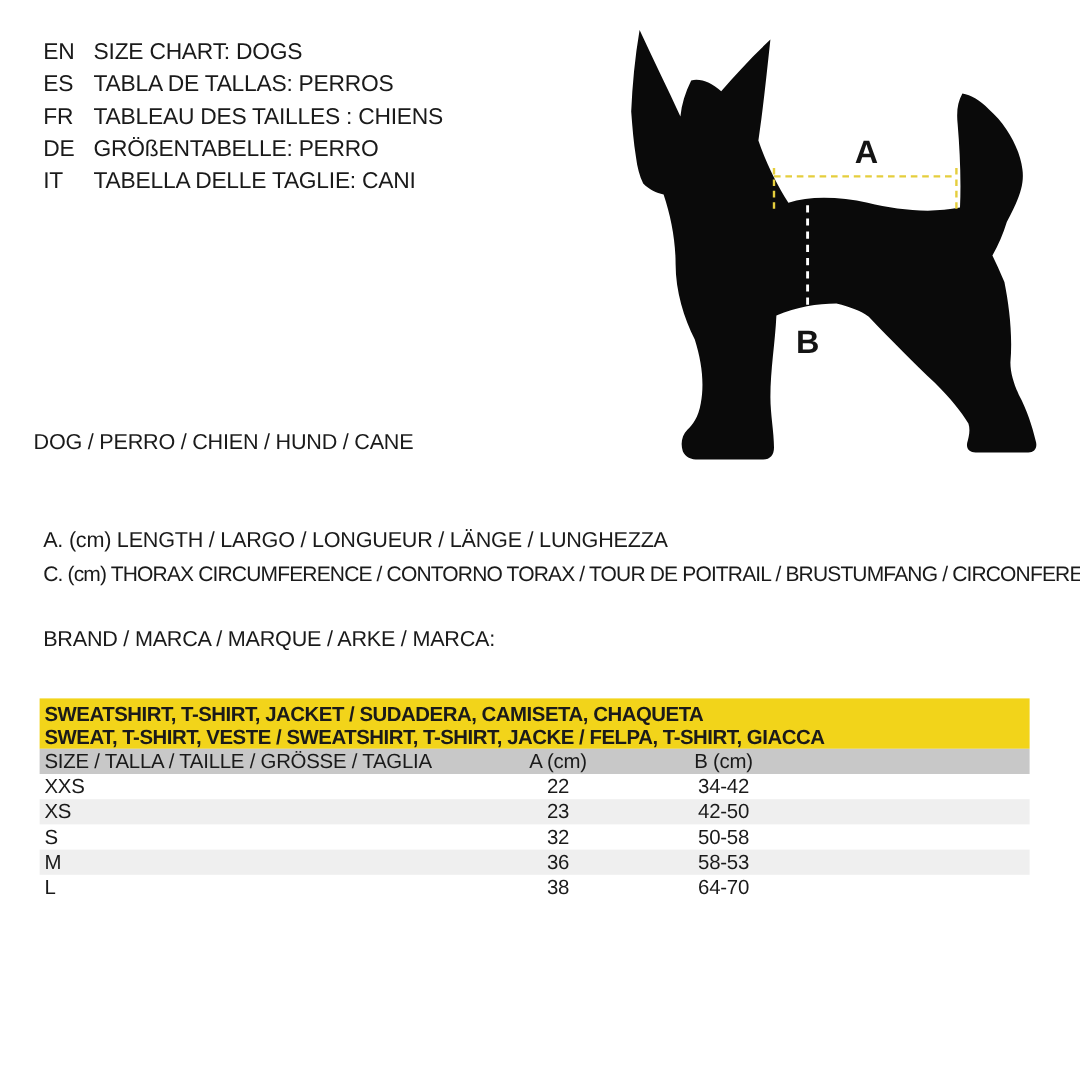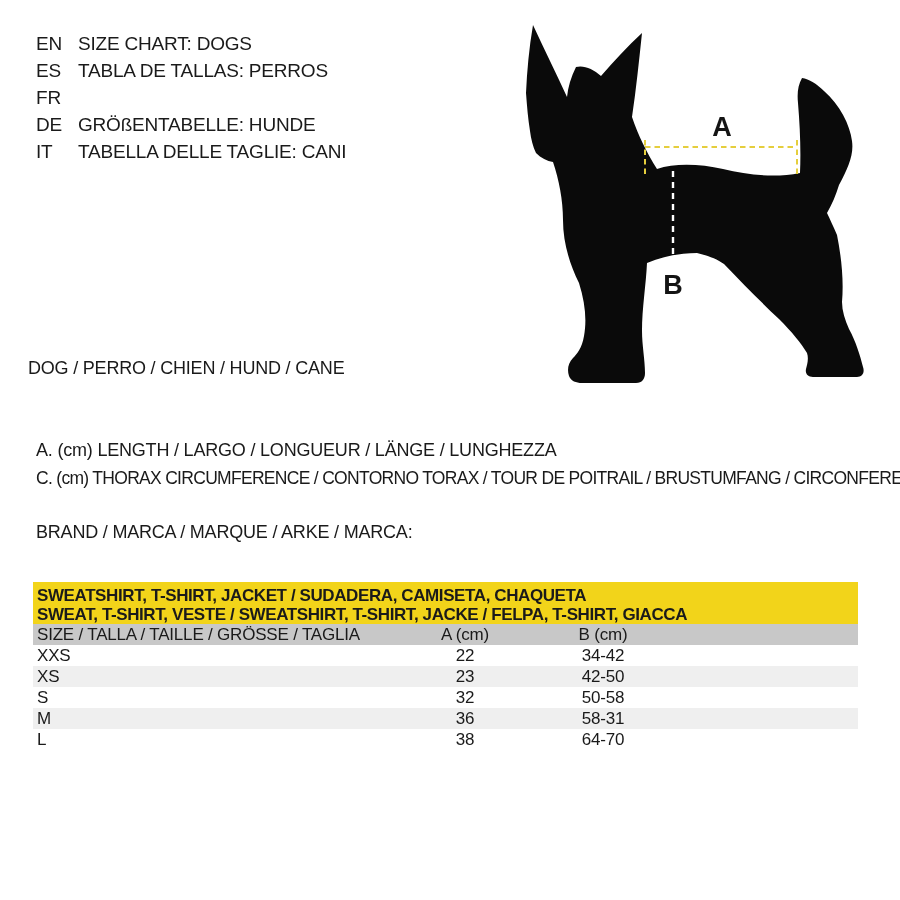--- a/index.html
+++ b/index.html
@@ -52,24 +52,25 @@
     <div class="lang-row">
       <span class="code">EN</span>
       <span class="label">SIZE CHART: DOGS</span>
     </div>
     <div class="lang-row">
       <span class="code">ES</span>
       <span class="label">TABLA DE TALLAS: PERROS</span>
     </div>
     <div class="lang-row">
       <span class="code">FR</span>
+      <span class="label">TABLEAU DES TAILLES : CHIENS</span>
     </div>
     <div class="lang-row">
       <span class="code">DE</span>
-      <span class="label">GRÖßENTABELLE: HUNDE</span>
+      <span class="label">GRÖßENTABELLE: PERRO</span>
     </div>
     <div class="lang-row">
       <span class="code">IT</span>
       <span class="label">TABELLA DELLE TAGLIE: CANI</span>
     </div>
   </section>
 
   <figure class="dog">
     <svg viewBox="0 0 395 385" xmlns="http://www.w3.org/2000/svg">
       <path class="silhouette" d="
@@ -157,21 +158,21 @@
     </div>
     <div class="trow">
       <span class="c1">S</span>
       <span class="c2">32</span>
       <span class="c3">50-58</span>
       <span></span>
     </div>
     <div class="trow alt">
       <span class="c1">M</span>
       <span class="c2">36</span>
-      <span class="c3">58-31</span>
+      <span class="c3">58-53</span>
       <span></span>
     </div>
     <div class="trow">
       <span class="c1">L</span>
       <span class="c2">38</span>
       <span class="c3">64-70</span>
       <span></span>
     </div>
   </section>
 

